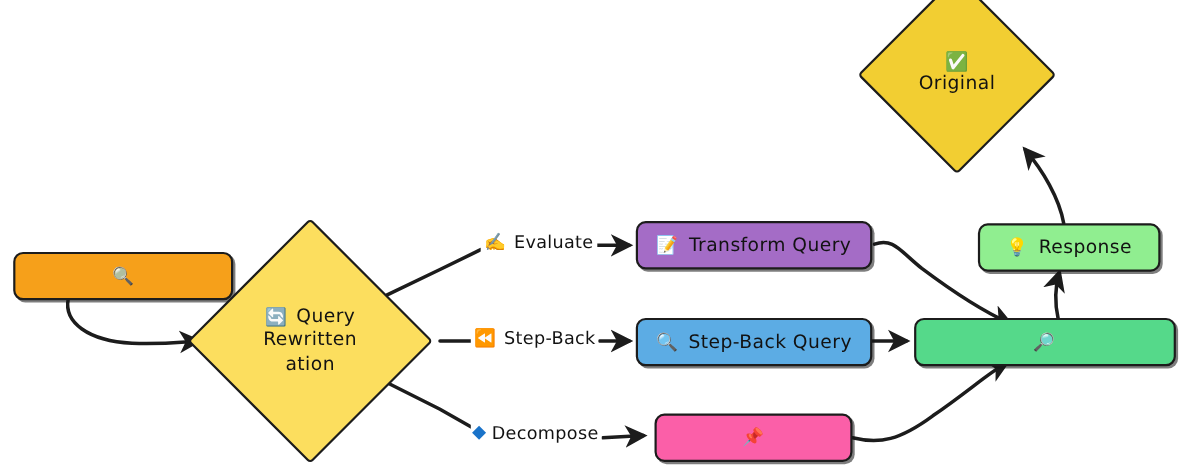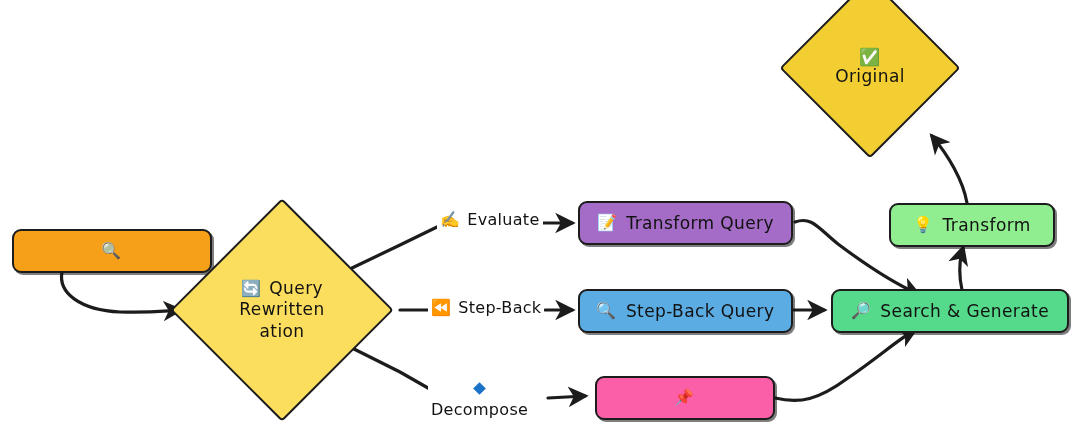--- a/index.html
+++ b/index.html
@@ -155,21 +155,21 @@
   <div class="edge-label" style="left:437px; top:209px;">
     <span class="emoji">✍️</span>
     <span>Evaluate</span>
   </div>
 
   <div class="edge-label" style="left:428px; top:297px;">
     <span class="emoji">⏪</span>
     <span>Step-Back</span>
   </div>
 
-  <div class="edge-label" style="left:428px; top:383px;flex-direction:column;">
+  <div class="edge-label" style="left:428px; top:383px;">
     <span class="blue-dot"></span>
     <span>Decompose</span>
   </div>
 
   <div class="node rect-node" style="left:578px; top:201px; width:215px; height:44px; background:#A46CC6;">
     <span class="rect-label">
       <span class="emoji">📝</span>
       <span>Transform Query</span>
     </span>
   </div>
@@ -183,28 +183,27 @@
 
   <div class="node rect-node" style="left:595px; top:376px; width:180px; height:44px; background:#FB5FA8;">
     <span class="rect-label">
       <span class="emoji">📌</span>
     </span>
   </div>
 
   <div class="node rect-node" style="left:831px; top:289px; width:238px; height:44px; background:#55D98A;">
     <span class="rect-label">
       <span class="emoji">🔎</span>
-      <span>Search &amp; Generate</span>
     </span>
   </div>
 
   <div class="node rect-node" style="left:889px; top:203px; width:166px; height:44px; background:#90EE90;">
     <span class="rect-label">
       <span class="emoji">💡</span>
-      <span>Transform</span>
+      <span>Response</span>
     </span>
   </div>
 
   <div class="diamond-wrap" style="left:806px; top:4px; width:128px; height:128px;">
     <div class="diamond-shape" style="background:#F2CE32;"></div>
     <div class="diamond-text">
       <span class="emoji" style="font-size:17px;">✅</span>
       <span>Original</span>
     </div>
   </div>

